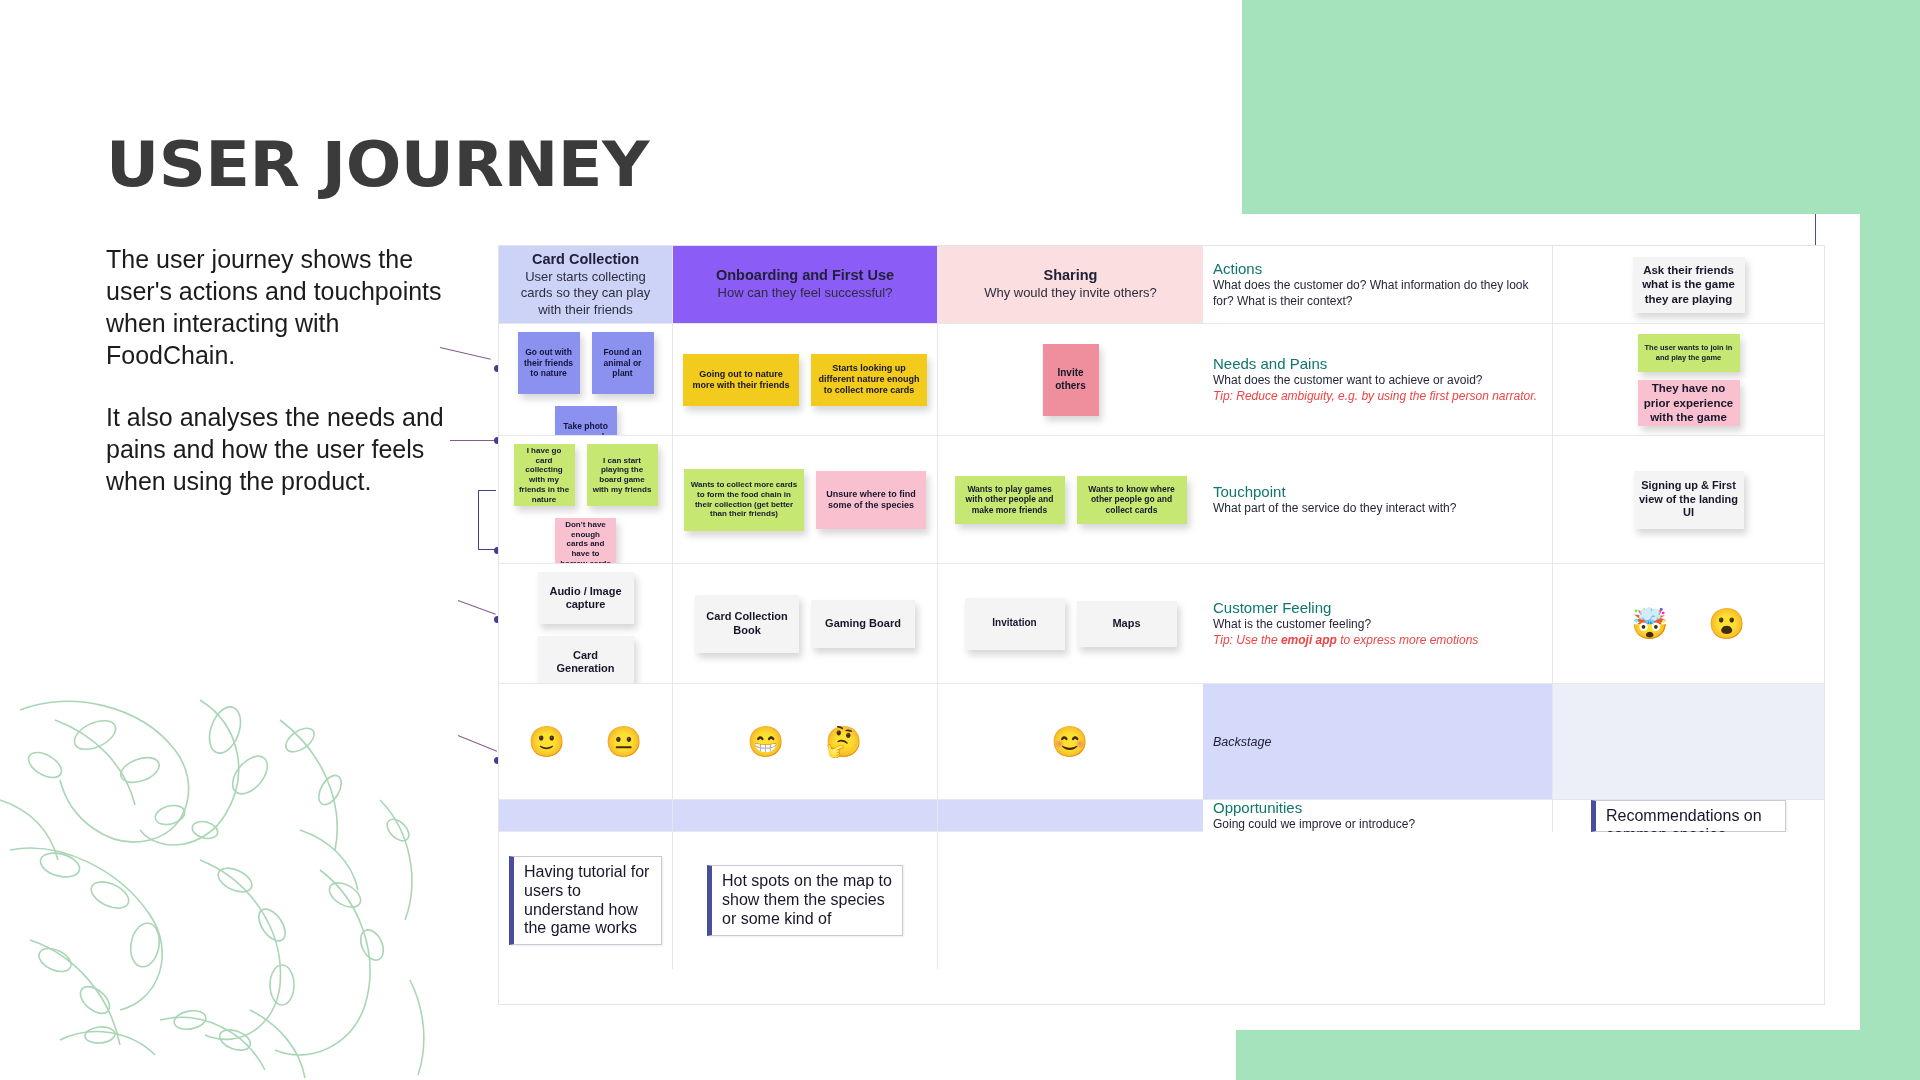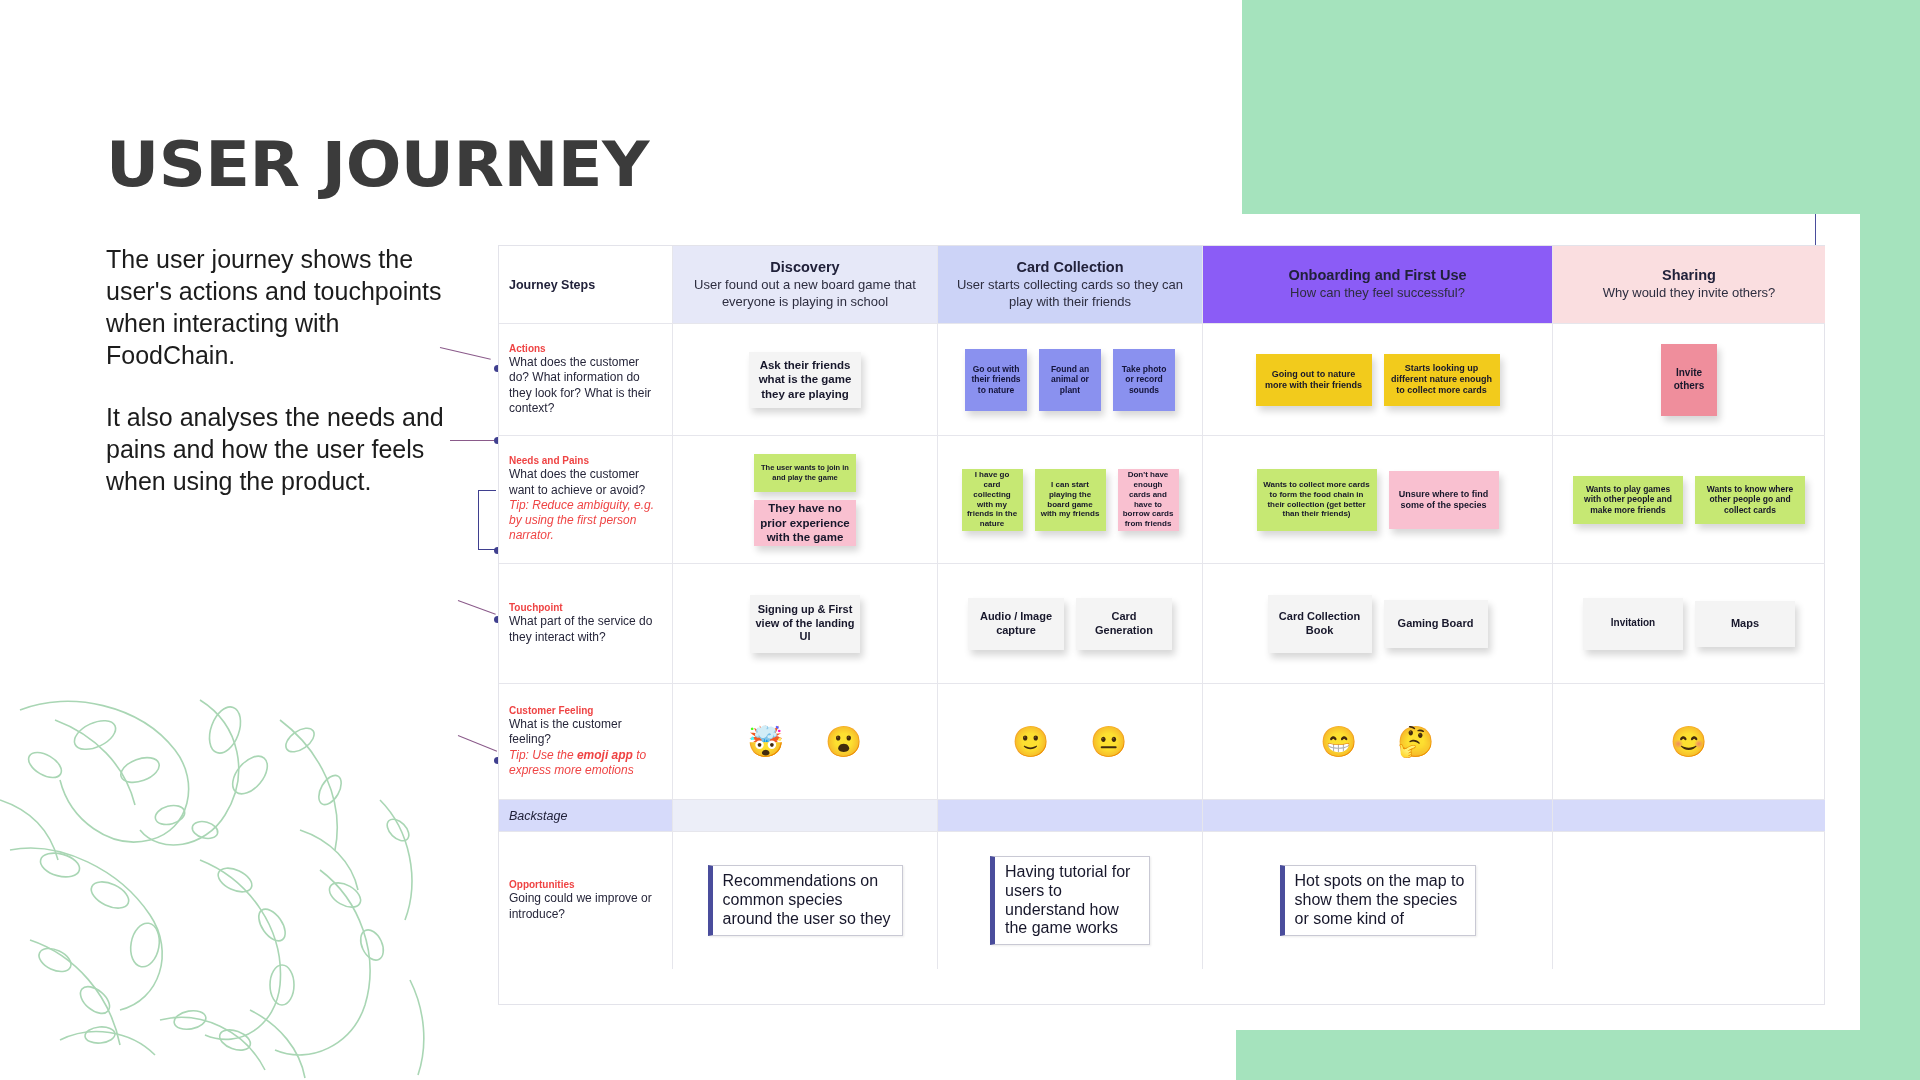--- a/index.html
+++ b/index.html
@@ -71,21 +71,21 @@
   .hdr-label { display: flex; align-items: center; padding-left: 10px; }
   .hdr-label span { font-weight: 700; font-size: 12.5px; color: #21213a; }
 
   .c-discovery { background: #e6e8f8; }
   .c-card      { background: #ccd3f7; }
   .c-onboard   { background: #8b5cf6; }
   .c-share     { background: #fadee0; }
 
   
   .rowlabel { padding: 10px 12px 10px 10px; display: flex; flex-direction: column; justify-content: center;}
-  .rowlabel .rl-title { font-weight: 700; font-size: 10px; color: #ef4444; margin-bottom: 1px;}
+  .rowlabel .rl-title { font-weight: 400; font-size: 15px; color: #0f766e; margin-bottom: 1px;}
   .rowlabel .rl-desc { font-size: 12px; line-height: 1.27; color: #26263a; }
   .rowlabel .rl-tip { font-size: 12px; line-height: 1.27; color: #ef4444; font-style: italic; }
   .rl-tip b { font-weight: 700; }
 
   
   .backstage-label { background: #d6dafa; display: flex; align-items: center; padding-left: 10px; }
   .backstage-label span { font-style: italic; font-size: 12.5px; color: #21213a; }
   .backstage-cell { background: #eceef8; }
   .backstage-cell.alt { background: #d6dafa; }
 
@@ -204,27 +204,20 @@
 
   <div class="cline" style="left:18px; top:490px; width:42px; transform:rotate(22deg);"></div>
   <div class="dot" style="left:54px; top:512px;"></div>
 </div>
 
 <div class="tick-line" style="position:absolute; left:1815px; top:214px; width:1px; height:52px; background:#4a4d9c;"></div>
 <div class="dot" style="left:1811px; top:262px;"></div>
 
 <div class="journey">
 
-  <div class="cell hdr-label">
-    <span>Journey Steps</span>
-  </div>
-  <div class="cell hdr c-discovery">
-    <div class="h-title">Discovery</div>
-    <div class="h-sub">User found out a new board game that everyone is playing in school</div>
-  </div>
   <div class="cell hdr c-card">
     <div class="h-title">Card Collection</div>
     <div class="h-sub">User starts collecting cards so they can play with their friends</div>
   </div>
   <div class="cell hdr c-onboard">
     <div class="h-title">Onboarding and First Use</div>
     <div class="h-sub">How can they feel successful?</div>
   </div>
   <div class="cell hdr c-share lastcol">
     <div class="h-title">Sharing</div>

